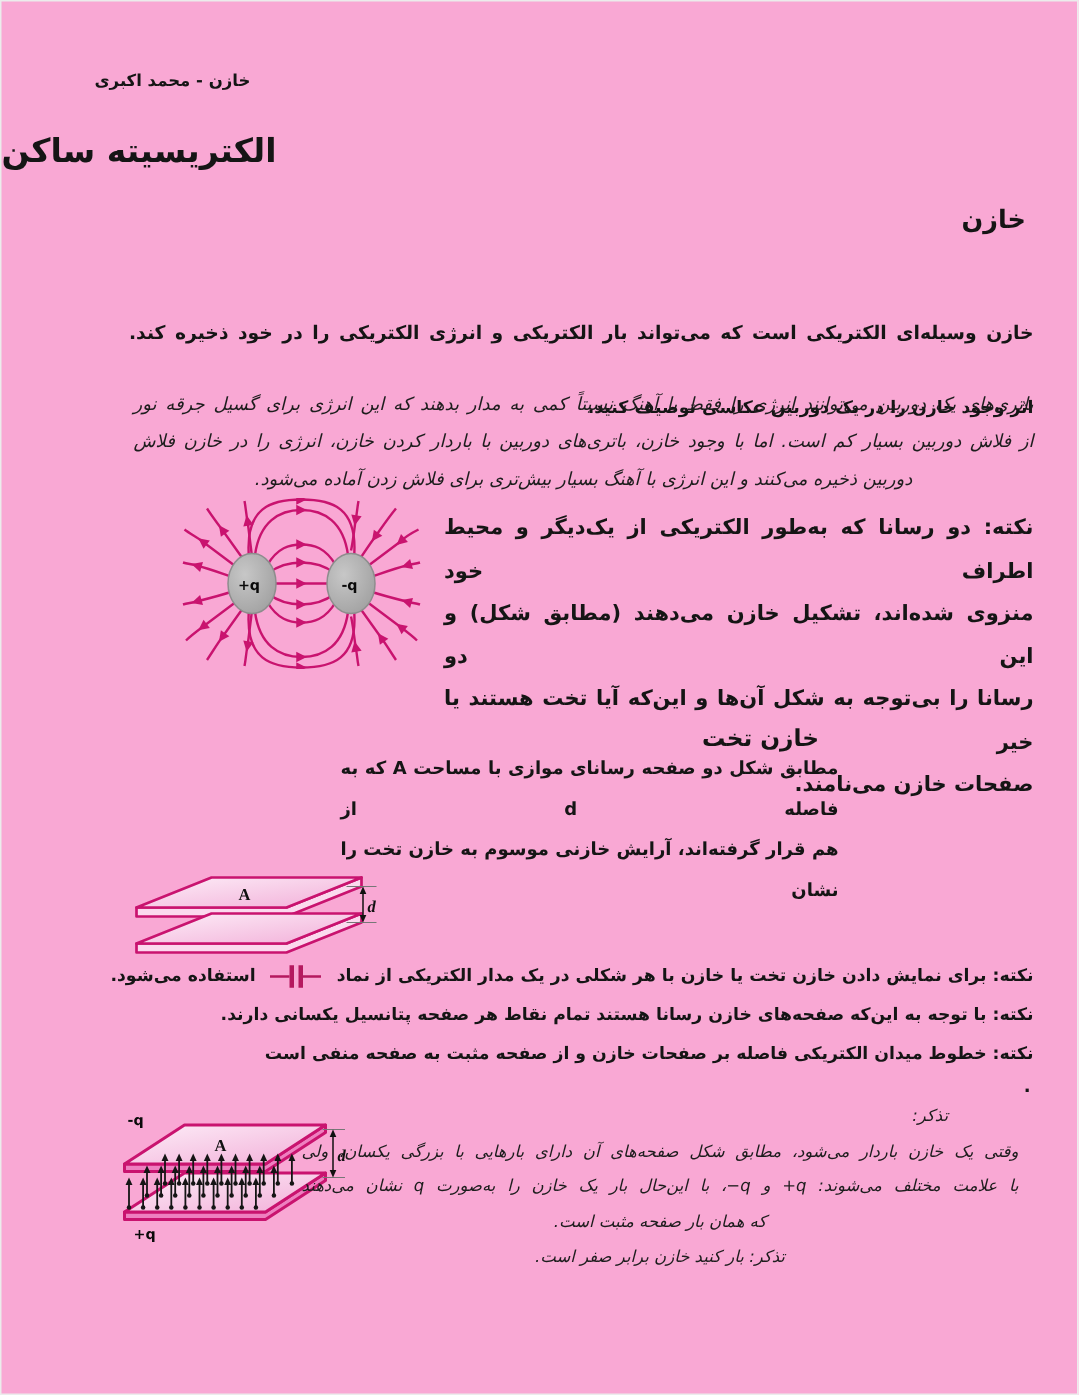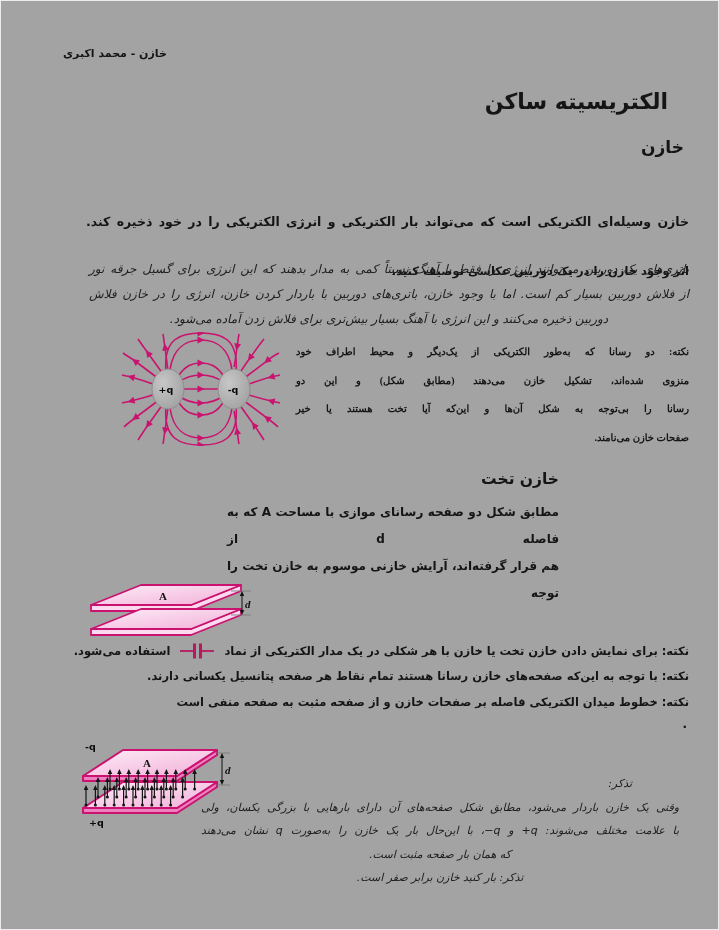--- a/index.html
+++ b/index.html
@@ -1,46 +1,46 @@
 <!DOCTYPE html>
 <html lang="fa" dir="rtl"><head>
 <meta charset="utf-8">
 <style>
   html,body{margin:0;padding:0;background:#fff;}
   .page{
-    position:relative;width:719px;height:930px;margin:0 auto;background:#a3a3a3;
+    position:relative;width:719px;height:930px;margin:0 auto;background:#f9a8d4;
     font-family:"DejaVu Sans",sans-serif;color:#151515;direction:rtl;overflow:hidden;
     border:1px solid #ececec;box-sizing:border-box;
   }
   .abs{position:absolute;}
   .hdr{left:62px;top:46px;font-size:11px;font-weight:700;white-space:nowrap;}
-  .doc-title{left:0;right:50px;top:88px;text-align:right;font-size:22px;font-weight:800;margin:0;}
+  .doc-title{left:0;right:50px;top:88px;text-align:left;font-size:22px;font-weight:800;margin:0;}
   .h-cap{right:34px;top:136px;font-size:17px;font-weight:800;margin:0;}
   .definition{right:29px;left:85px;top:198px;font-size:12.5px;font-weight:700;line-height:22px;
     text-align:justify;text-align-last:justify;margin-top:12px;}
   .prompt{right:29px;top:231px;font-size:11.5px;font-weight:700;white-space:nowrap;margin-top:32px;}
   .hand{font-style:italic;color:#1d1d1d;}
   .answer{right:29px;left:88px;top:256px;font-size:12px;line-height:25px;}
   .line-j{text-align:justify;text-align-last:justify;}
   .line-c{text-align:center;}
   .line-r{}
   .fig-dipole{left:120px;top:331px;}
-  .dipole-note{right:29px;left:295px;top:337px;font-size:10px;font-weight:700;line-height:28.5px;font-family:Liberation Serif, serif;}
-  .h-flat{right:159px;top:469px;font-size:15.5px;font-weight:800;margin:0;}
+  .dipole-note{right:29px;left:295px;top:337px;font-size:14px;font-weight:700;line-height:28.5px;}
+  .h-flat{right:159px;top:469px;font-size:15.5px;font-weight:800;margin:13px;}
   .flat-par{right:159px;width:332px;top:498px;font-size:12px;font-weight:700;line-height:27px;}
   .fig-plates{left:84px;top:576px;}
   .note{right:29px;font-size:11.5px;font-weight:700;white-space:nowrap;direction:rtl;}
   .note1{top:641px;}
   .note2{top:668px;}
   .note3{top:694px;}
   .cap-symbol{vertical-align:middle;margin:0 5px;}
   .stray{right:31px;top:716px;font-size:12px;font-weight:700;}
   .fig-charged{left:76px;top:737px;}
   .reminder{right:39px;left:200px;top:731px;font-size:11px;line-height:23.5px;}
-  .rem-title{padding-left:0;padding-right:47px;text-align:right;margin-top:40px;}
+  .rem-title{padding-left:0;padding-right:47px;text-align:right;}
   svg text{direction:ltr;}
   .figlabel{font-family:"Liberation Serif",serif;font-weight:700;font-size:11px;fill:#111;}
   .chglabel{font-family:"DejaVu Sans",sans-serif;font-weight:700;font-size:9.5px;fill:#0a0a0a;}
 </style>
 </head>
 <body>
 
 <div class="page">
 
   <div class="abs hdr">خازن - محمد اکبری</div>
@@ -106,21 +106,21 @@
     <div class="line-j">نکته: دو رسانا که به‌طور الکتریکی از یک‌دیگر و محیط اطراف خود</div>
     <div class="line-j">منزوی شده‌اند، تشکیل خازن می‌دهند (مطابق شکل) و این دو</div>
     <div class="line-j">رسانا را بی‌توجه به شکل آن‌ها و این‌که آیا تخت هستند یا خیر</div>
     <div class="line-r">صفحات خازن می‌نامند.</div>
   </div>
 
   <h3 class="abs h-flat">خازن تخت</h3>
 
   <div class="abs flat-par">
     <div class="line-j">مطابق شکل دو صفحه رسانای موازی با مساحت A که به فاصله d از</div>
-    <div class="line-j">هم قرار گرفته‌اند، آرایش خازنی موسوم به خازن تخت را توجه</div>
+    <div class="line-j">هم قرار گرفته‌اند، آرایش خازنی موسوم به خازن تخت را نشان</div>
   </div>
 
   <svg class="abs fig-plates" width="168" height="70" viewBox="0 0 168 70">
     <defs>
       <linearGradient id="pg" x1="0" y1="0" x2="1" y2="1">
         <stop offset="0" stop-color="#fdeef8"></stop>
           <stop offset="1" stop-color="#f2aed8"></stop>
       </linearGradient>
     </defs>
     <g stroke="#c9136f" stroke-width="1.8" stroke-linejoin="round">

